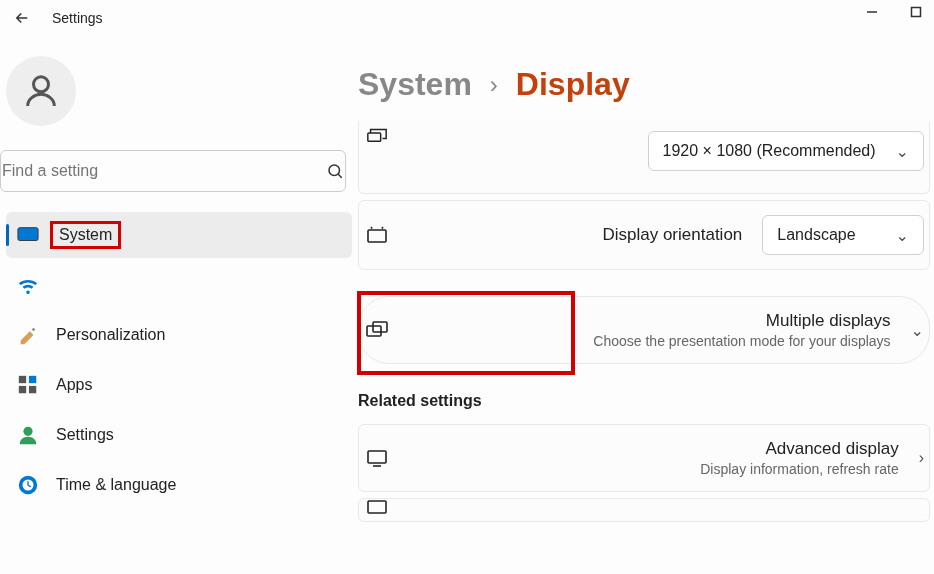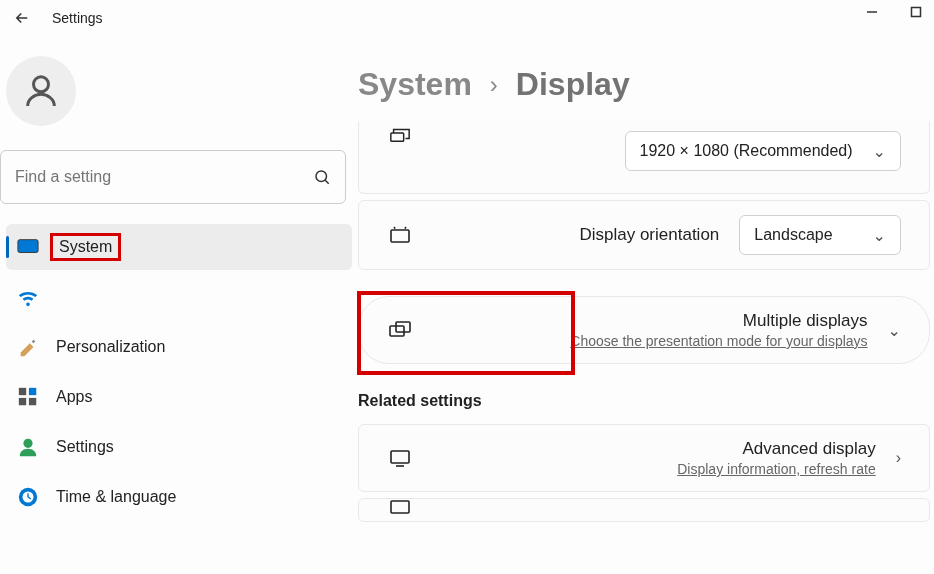--- a/index.html
+++ b/index.html
@@ -5,40 +5,40 @@
     * { margin: 0; padding: 0; box-sizing: border-box; font-family: 'Segoe UI', sans-serif; }
     body { width: 934px; height: 574px; background: #fdfdfd; overflow: hidden; position: relative; }
     .titlebar { height: 36px; display: flex; align-items: center; padding: 0 8px; }
     .back-btn { width: 28px; height: 28px; display: flex; align-items: center; justify-content: center; cursor: pointer; }
     .app-title { font-size: 14px; margin-left: 16px; color: #222; }
     .win-controls { position: absolute; right: 8px; top: 2px; display: flex; gap: 24px; }
     .win-btn { width: 20px; height: 20px; display: flex; align-items: center; justify-content: center; cursor: pointer; font-size: 14px; color: #444; }
     .layout { display: flex; height: calc(100% - 36px); }
     .sidebar { width: 358px; padding: 8px 6px 0 6px; }
     .avatar-circle { width: 70px; height: 70px; border-radius: 50%; background: #eeeeee; display: flex; align-items: center; justify-content: center; margin-left: 0px; margin-top: 12px; margin-bottom: 24px; }
-    .search-box { border: 1px solid #ccc; border-radius: 6px; height: 54px; display: flex; align-items: center; padding: 0 14px; margin-bottom: 20px; margin-left: -6px; margin-right: 6px; }
+    .search-box { border: 1px solid #ccc; border-radius: 6px; height: 42px; display: flex; align-items: center; padding: 0 1px; margin-bottom: 20px; margin-left: -6px; margin-right: 6px; }
     .search-box input { flex: 1; border: none; outline: none; font-size: 16px; background: transparent; color: #555; }
     .nav-item { height: 46px; display: flex; align-items: center; gap: 16px; padding: 0 10px; border-radius: 6px; cursor: pointer; margin-bottom: 4px; position: relative; }
     .nav-item.active { background: #ececec; }
     .nav-item.active::before { content: ''; position: absolute; left: 0; top: 12px; bottom: 12px; width: 3px; background: #0067c0; border-radius: 3px; }
     .nav-icon { width: 24px; height: 24px; display: flex; align-items: center; justify-content: center; flex-shrink: 0; }
     .nav-label { font-size: 16px; color: #222; }
     .red-box { border: 3px solid #d40000; padding: 2px 6px; margin-left: -6px; }
     .main { flex: 1; padding: 0 4px 0 0; }
     .breadcrumb { display: flex; align-items: center; gap: 18px; padding: 30px 0 18px 0; }
     .bc-parent { font-size: 32px; color: #888; font-weight: 600; }
     .bc-sep { font-size: 24px; color: #888; }
-    .bc-current { font-size: 32px; color: #737373; font-weight: 600; }
+    .bc-current { font-size: 32px; color: #c2410c; font-weight: 600; }
     .card-group { display: flex; flex-direction: column; gap: 6px; }
-    .card { background: #fcfcfc; border: 1px solid #e8e8e8; border-radius: 6px; padding: 14px 28px; display: flex; align-items: center; gap: 20px; }
+    .card { background: #fcfcfc; border: 1px solid #e8e8e8; border-radius: 6px; padding: 14px 5px; display: flex; align-items: center; gap: 20px; }
     .card-partial-top { border-top: none; border-radius: 0 0 6px 6px; padding-top: 0; }
     .sett-icon { width: 26px; height: 26px; display: flex; align-items: center; justify-content: center; flex-shrink: 0; color: #222; }
     .sett-body { flex: 1; text-align: right; }
     .sett-title { font-size: 17px; color: #222; }
-    .sett-sub { font-size: 14px; color: #666; margin-top: 2px; text-decoration: underline; }
+    .sett-sub { font-size: 14px; color: #666; margin-top: 2px; }
     .dropdown { border: 1px solid #d0d0d0; border-radius: 6px; height: 40px; padding: 0 14px; display: flex; align-items: center; gap: 20px; cursor: pointer; font-size: 16px; color: #222; background: #fff; }
     .section-title { font-size: 16px; font-weight: 700; color: #222; margin: 28px 0 14px 0; }
     .chev { color: #555; }
     .highlight-red { position: relative; border-radius: 31px; }
     .highlight-red::after { content: ''; position: absolute; border: 4px solid #d40000; top: -6px; left: -2px; width: 210px; height: 76px; pointer-events: none; }
     .partial-in { overflow: hidden; }
   </style>
 </head>
 <body>
 

